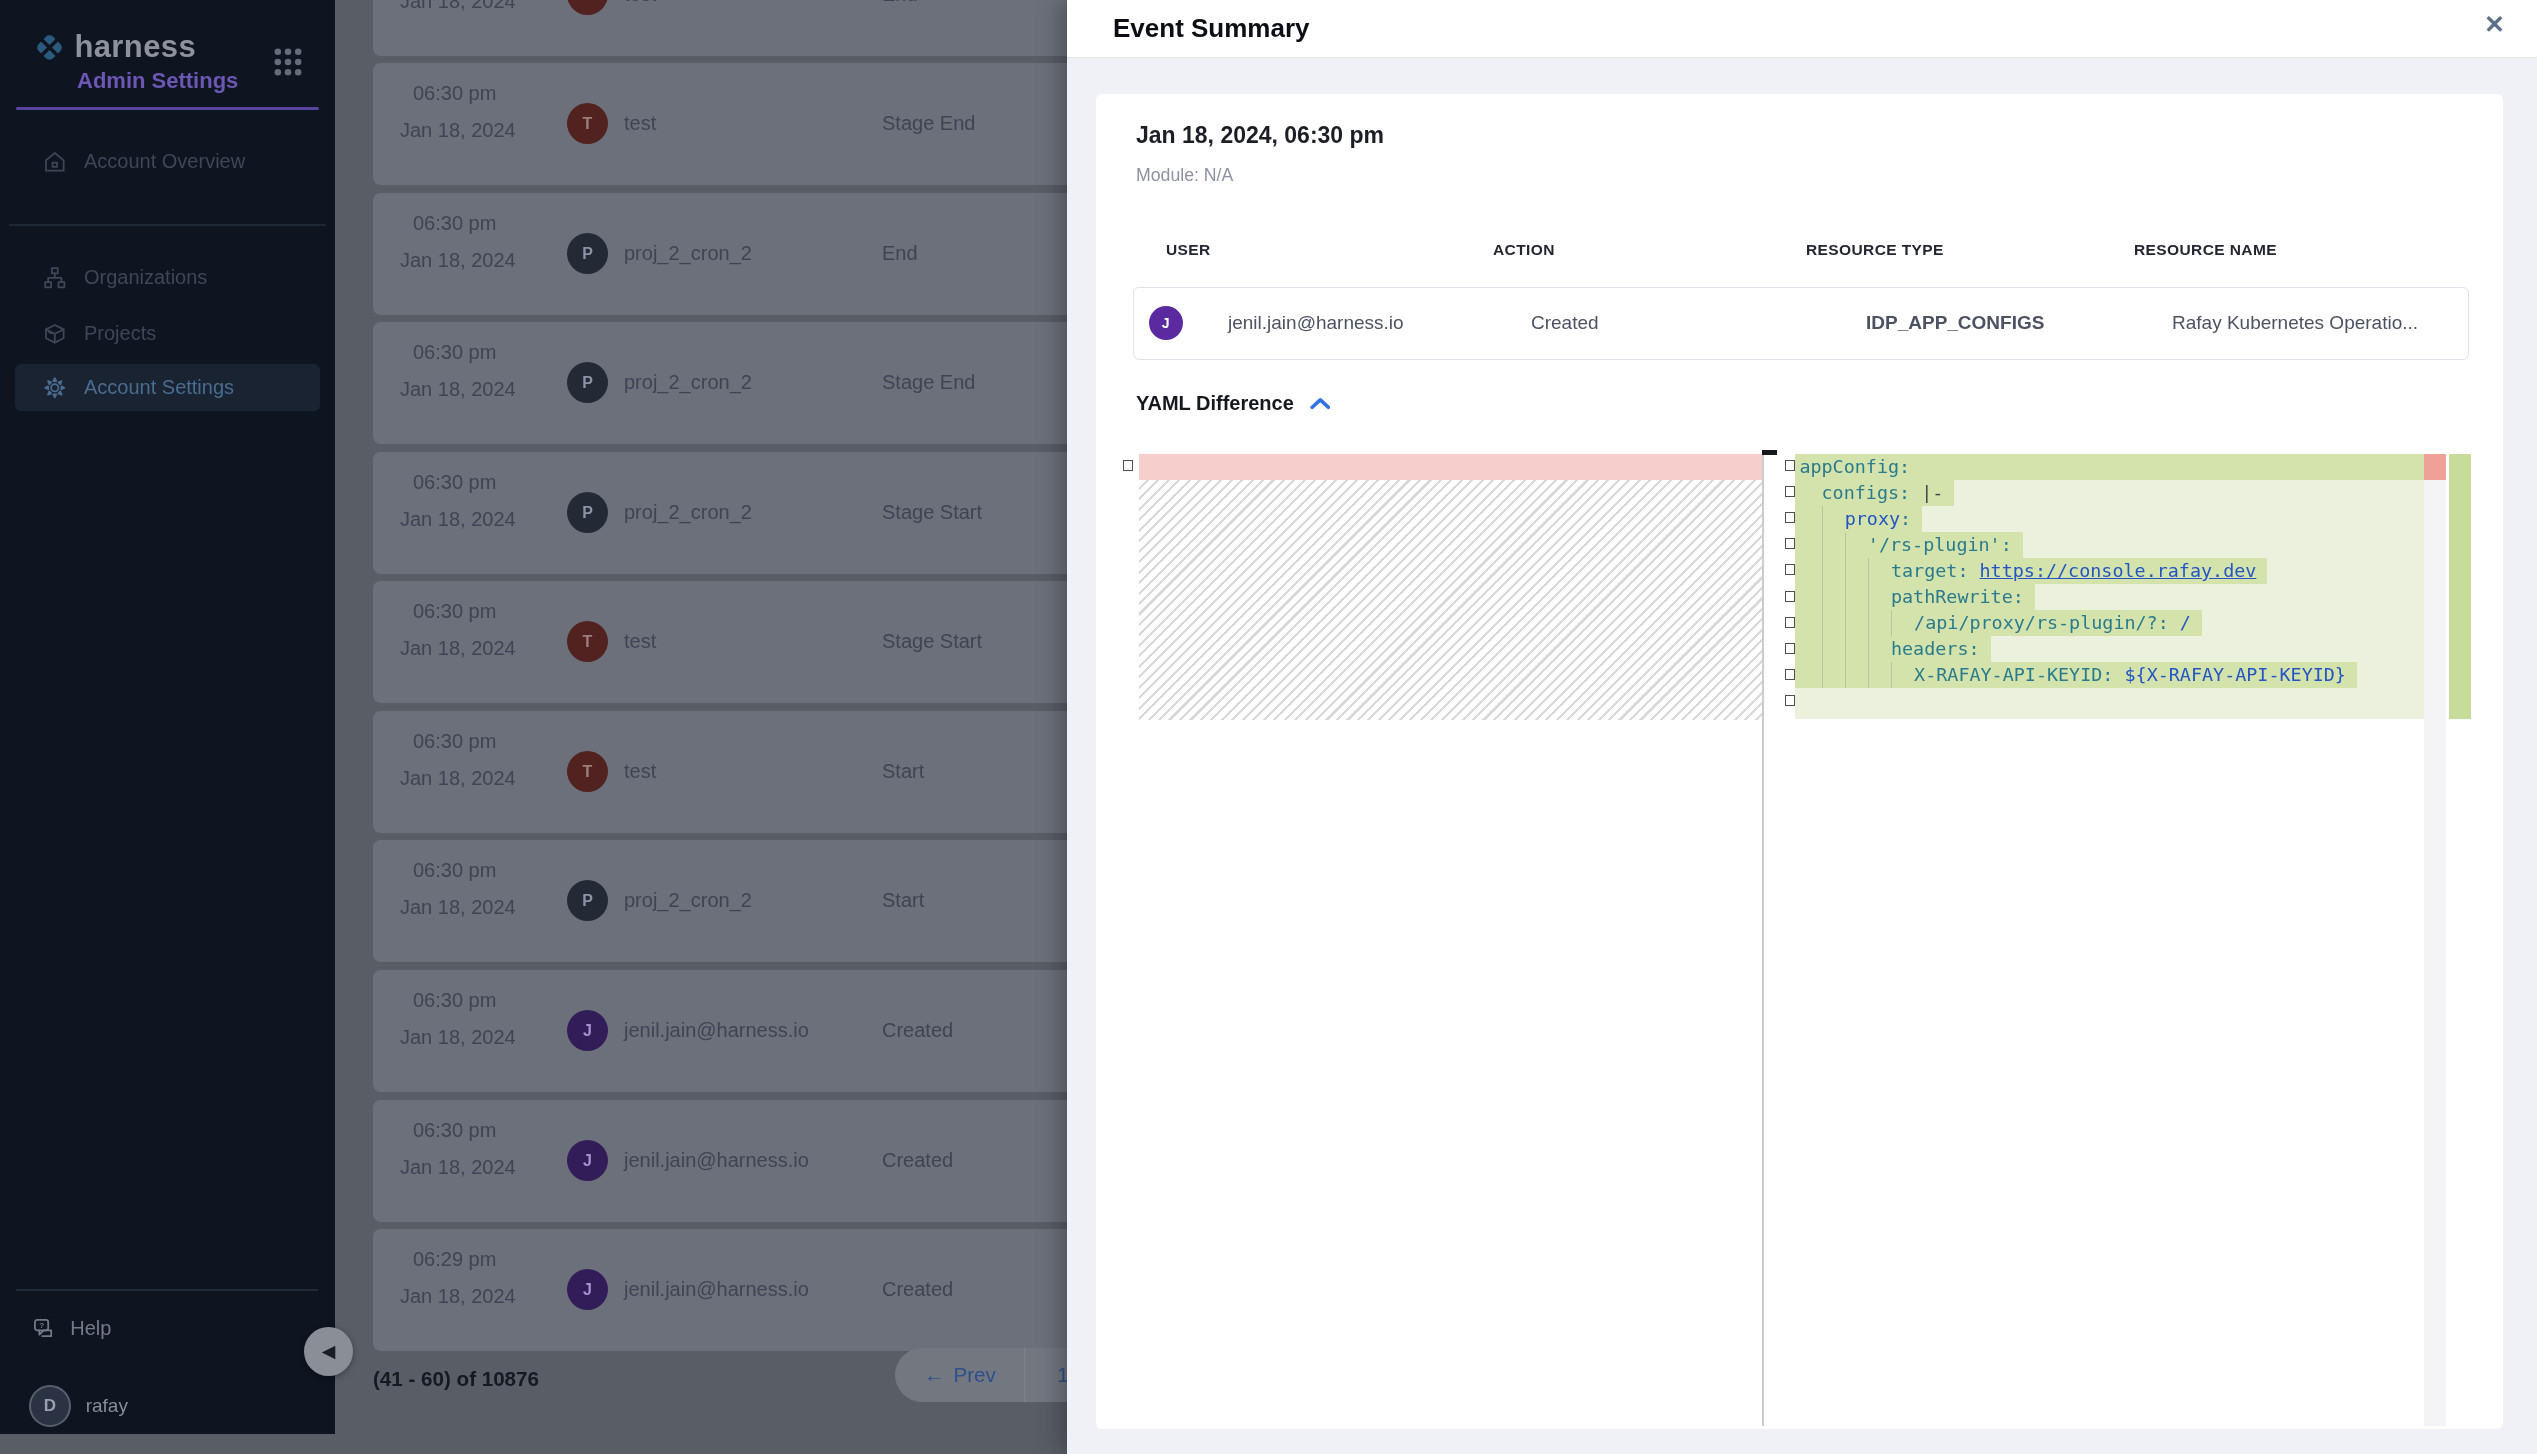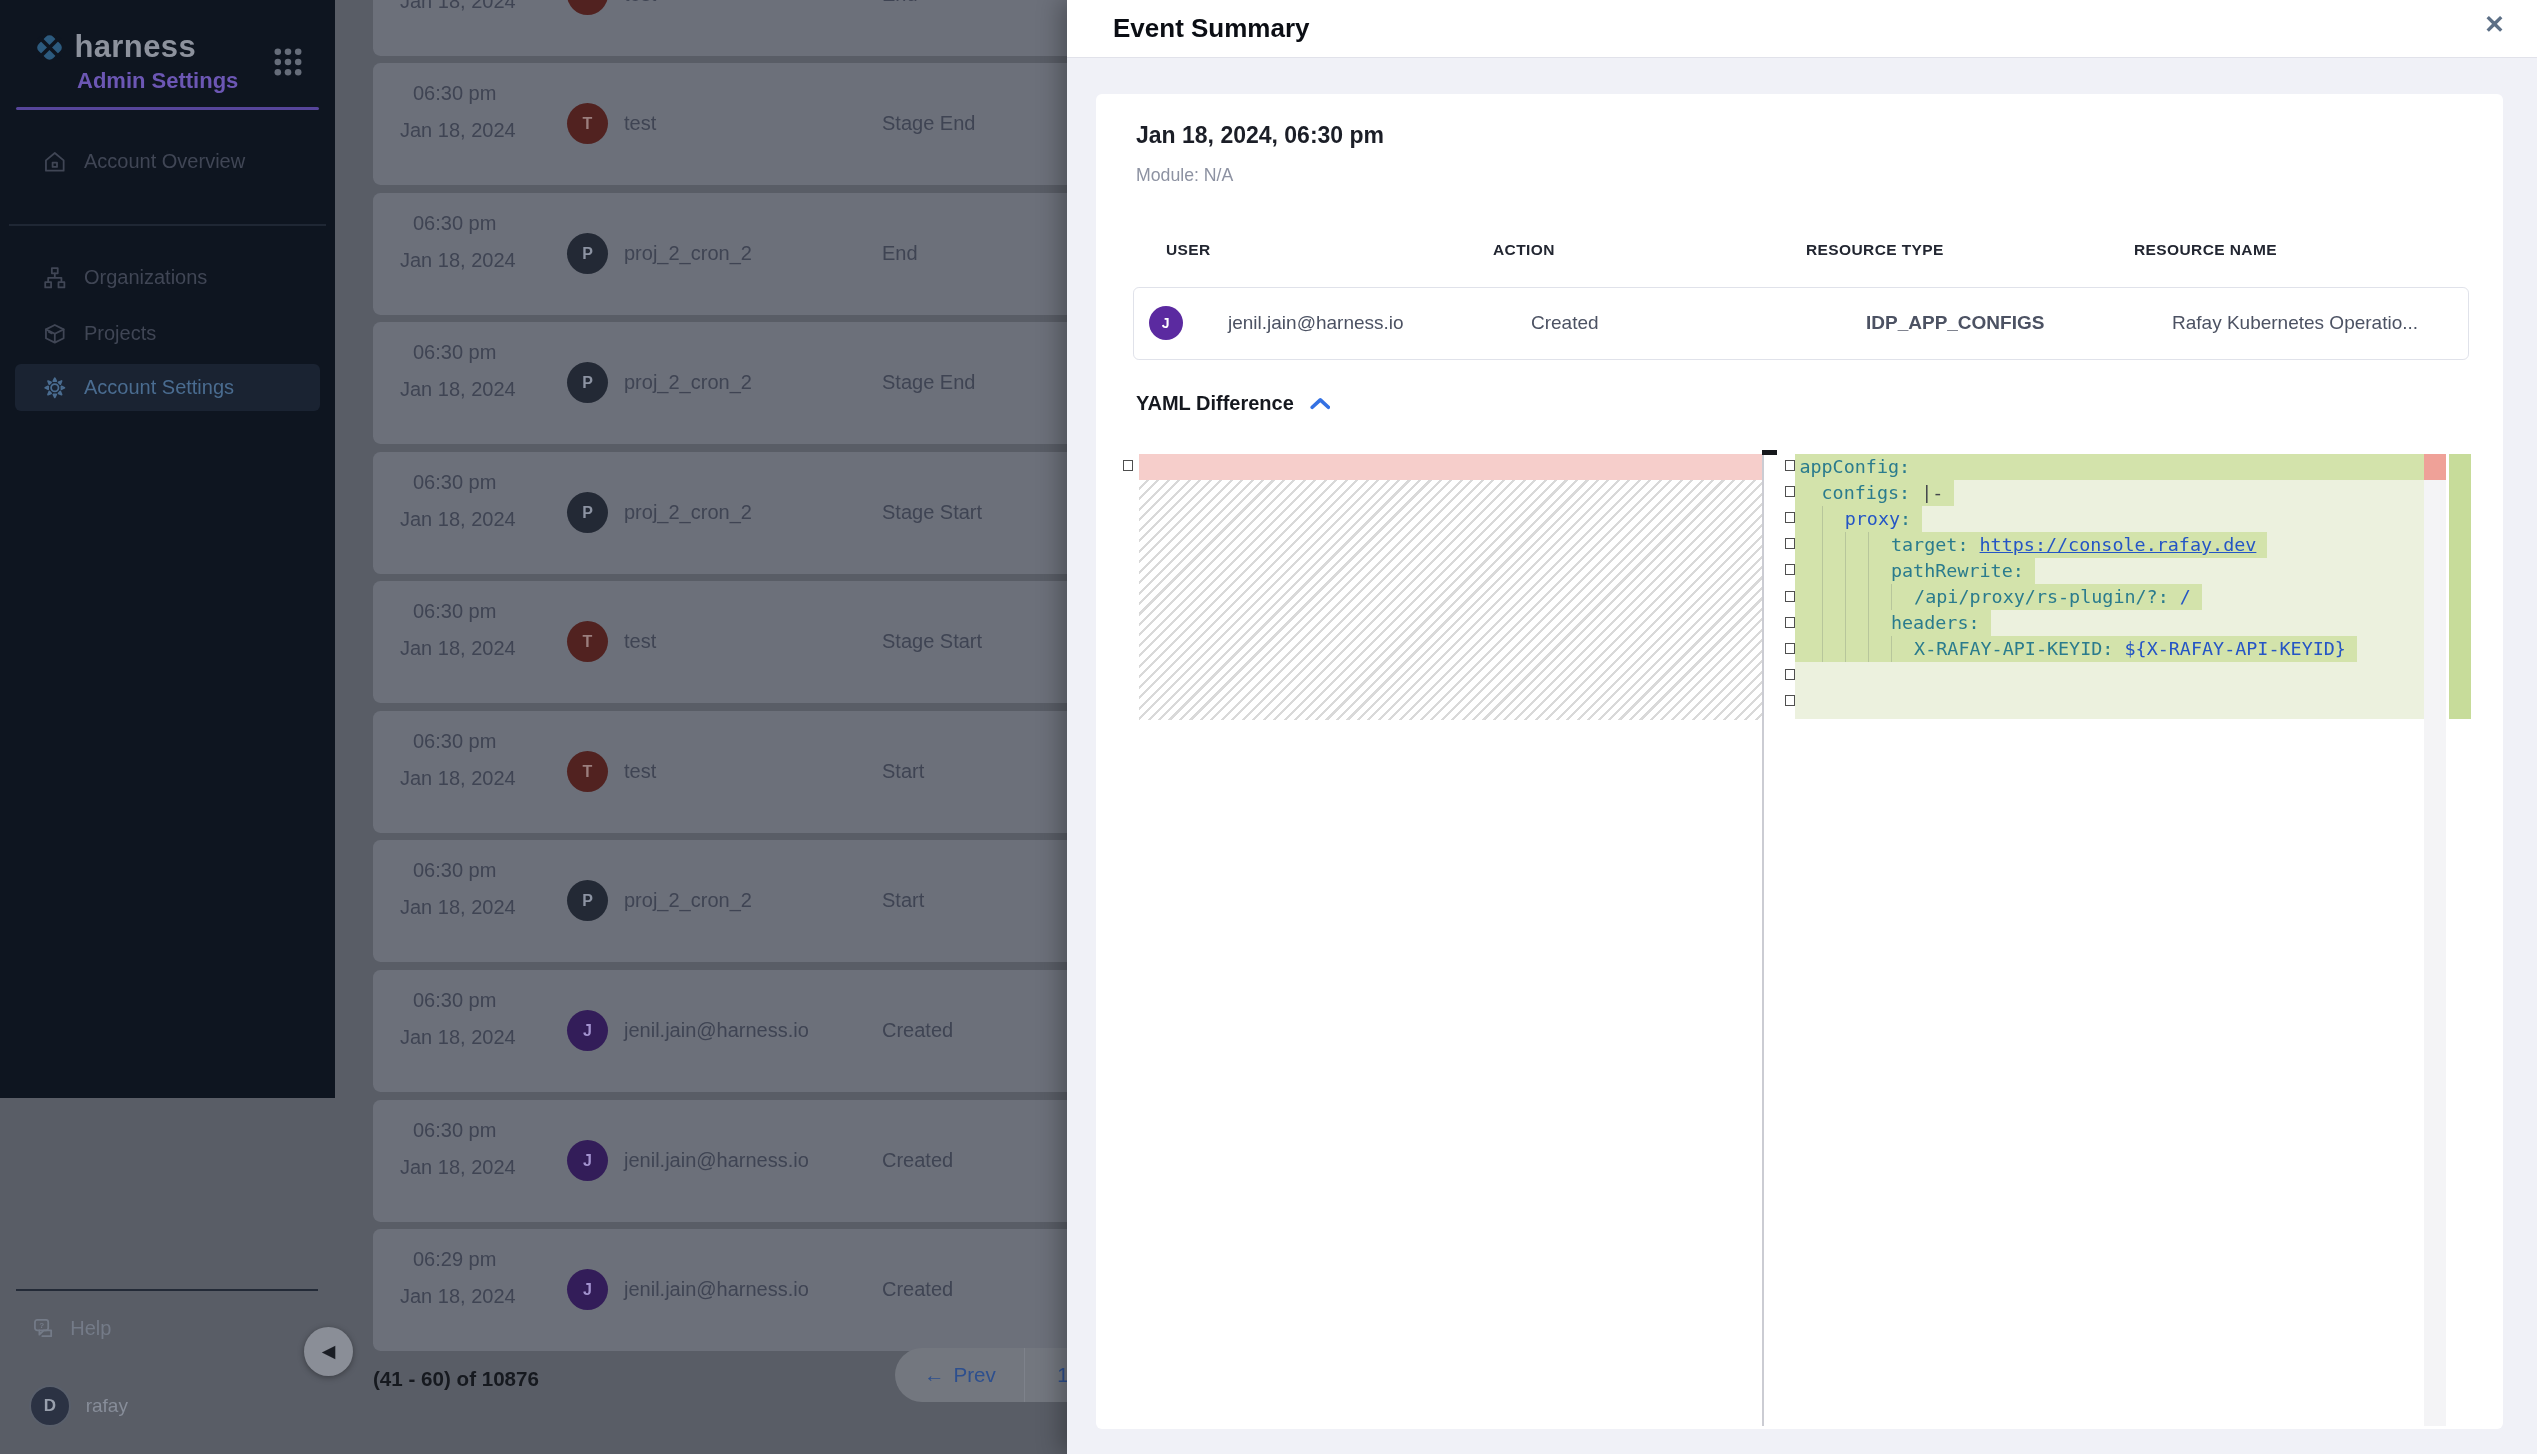--- a/index.html
+++ b/index.html
@@ -3,21 +3,21 @@
 <meta charset="utf-8">
 <style>
   html,body{margin:0;padding:0;}
   body{
     width:2538px;height:1454px;position:relative;overflow:hidden;
     background:#595d66;
     font-family:"Liberation Sans", sans-serif;
     -webkit-font-smoothing:antialiased;
   }
   
-  .sidebar{position:absolute;left:0;top:0;width:335px;height:1098px;background:#0e1520;z-index:2;}
+  .sidebar{position:absolute;left:0;top:0;width:335px;height:1434px;background:#0e1520;z-index:2;}
   .brand-row{position:absolute;left:32px;top:29px;display:flex;align-items:center;}
   .brand-logo{width:35px;height:35px;display:inline-block;}
   .brand-name{font-size:31px;font-weight:700;color:#8d929d;margin-left:7.4px;letter-spacing:0.4px;}
   .grid-icon{position:absolute;left:272px;top:46px;width:32px;height:32px;cursor:pointer;}
   .grid-icon .dot{fill:#666d7a;}
   .sidebar-subtitle{position:absolute;left:77px;top:68px;font-size:22px;font-weight:700;color:#6c57b4;}
   .sidebar-underline{position:absolute;left:16px;top:107px;width:303px;height:2.9px;background:#56459a;border-radius:1.5px;}
   .nav-item{position:absolute;left:14.7px;width:305px;height:47px;display:flex;align-items:center;border-radius:5.9px;color:#404655;cursor:pointer;}
   .nav-item .nicon{width:23.6px;height:23.6px;margin-left:28px;flex:0 0 23.6px;}
   .nav-item .nlabel{font-size:20px;margin-left:17.7px;white-space:nowrap;}
@@ -327,20 +327,21 @@
           <div class="marker" style="top: 137px;"></div>
           <div class="marker" style="top: 163px;"></div>
           <div class="marker" style="top: 189px;"></div>
           <div class="marker" style="top: 215px;"></div>
           <div class="marker" style="top: 241px;"></div>
         </div>
       <div class="added-pane" id="added-pane">
           <div class="code-line full"><span class="hl"><span class="tok-key">appConfig</span><span class="tok-key">:</span> </span></div>
           <div class="code-line"><span class="hl"><span class="ind"></span><span class="tok-key">configs</span><span class="tok-key">:</span> <span class="tok-dark">|-</span> </span></div>
           <div class="code-line"><span class="hl"><span class="ind"></span><span class="ind g"></span><span class="tok-blue">proxy</span><span class="tok-key">:</span> </span></div>
+          <div class="code-line"><span class="hl"><span class="ind"></span><span class="ind g"></span><span class="ind g"></span><span class="tok-key">'/rs-plugin'</span><span class="tok-key">:</span> </span></div>
           <div class="code-line"><span class="hl"><span class="ind"></span><span class="ind g"></span><span class="ind g"></span><span class="ind g"></span><span class="tok-key">target</span><span class="tok-key">:</span> <span class="tok-link">https://console.rafay.dev</span> </span></div>
           <div class="code-line"><span class="hl"><span class="ind"></span><span class="ind g"></span><span class="ind g"></span><span class="ind g"></span><span class="tok-key">pathRewrite</span><span class="tok-key">:</span> </span></div>
           <div class="code-line"><span class="hl"><span class="ind"></span><span class="ind g"></span><span class="ind g"></span><span class="ind g"></span><span class="ind g"></span><span class="tok-key">/api/proxy/rs-plugin/?</span><span class="tok-key">:</span> <span class="tok-blue">/</span> </span></div>
           <div class="code-line"><span class="hl"><span class="ind"></span><span class="ind g"></span><span class="ind g"></span><span class="ind g"></span><span class="tok-key">headers</span><span class="tok-key">:</span> </span></div>
           <div class="code-line"><span class="hl"><span class="ind"></span><span class="ind g"></span><span class="ind g"></span><span class="ind g"></span><span class="ind g"></span><span class="tok-key">X-RAFAY-API-KEYID</span><span class="tok-key">:</span> <span class="tok-blue">${X-RAFAY-API-KEYID}</span> </span></div>
           <div class="code-line"></div>
         </div>
       <div class="ruler-track"></div>
       <div class="ruler-removed"></div>
       <div class="ruler-added"></div>

